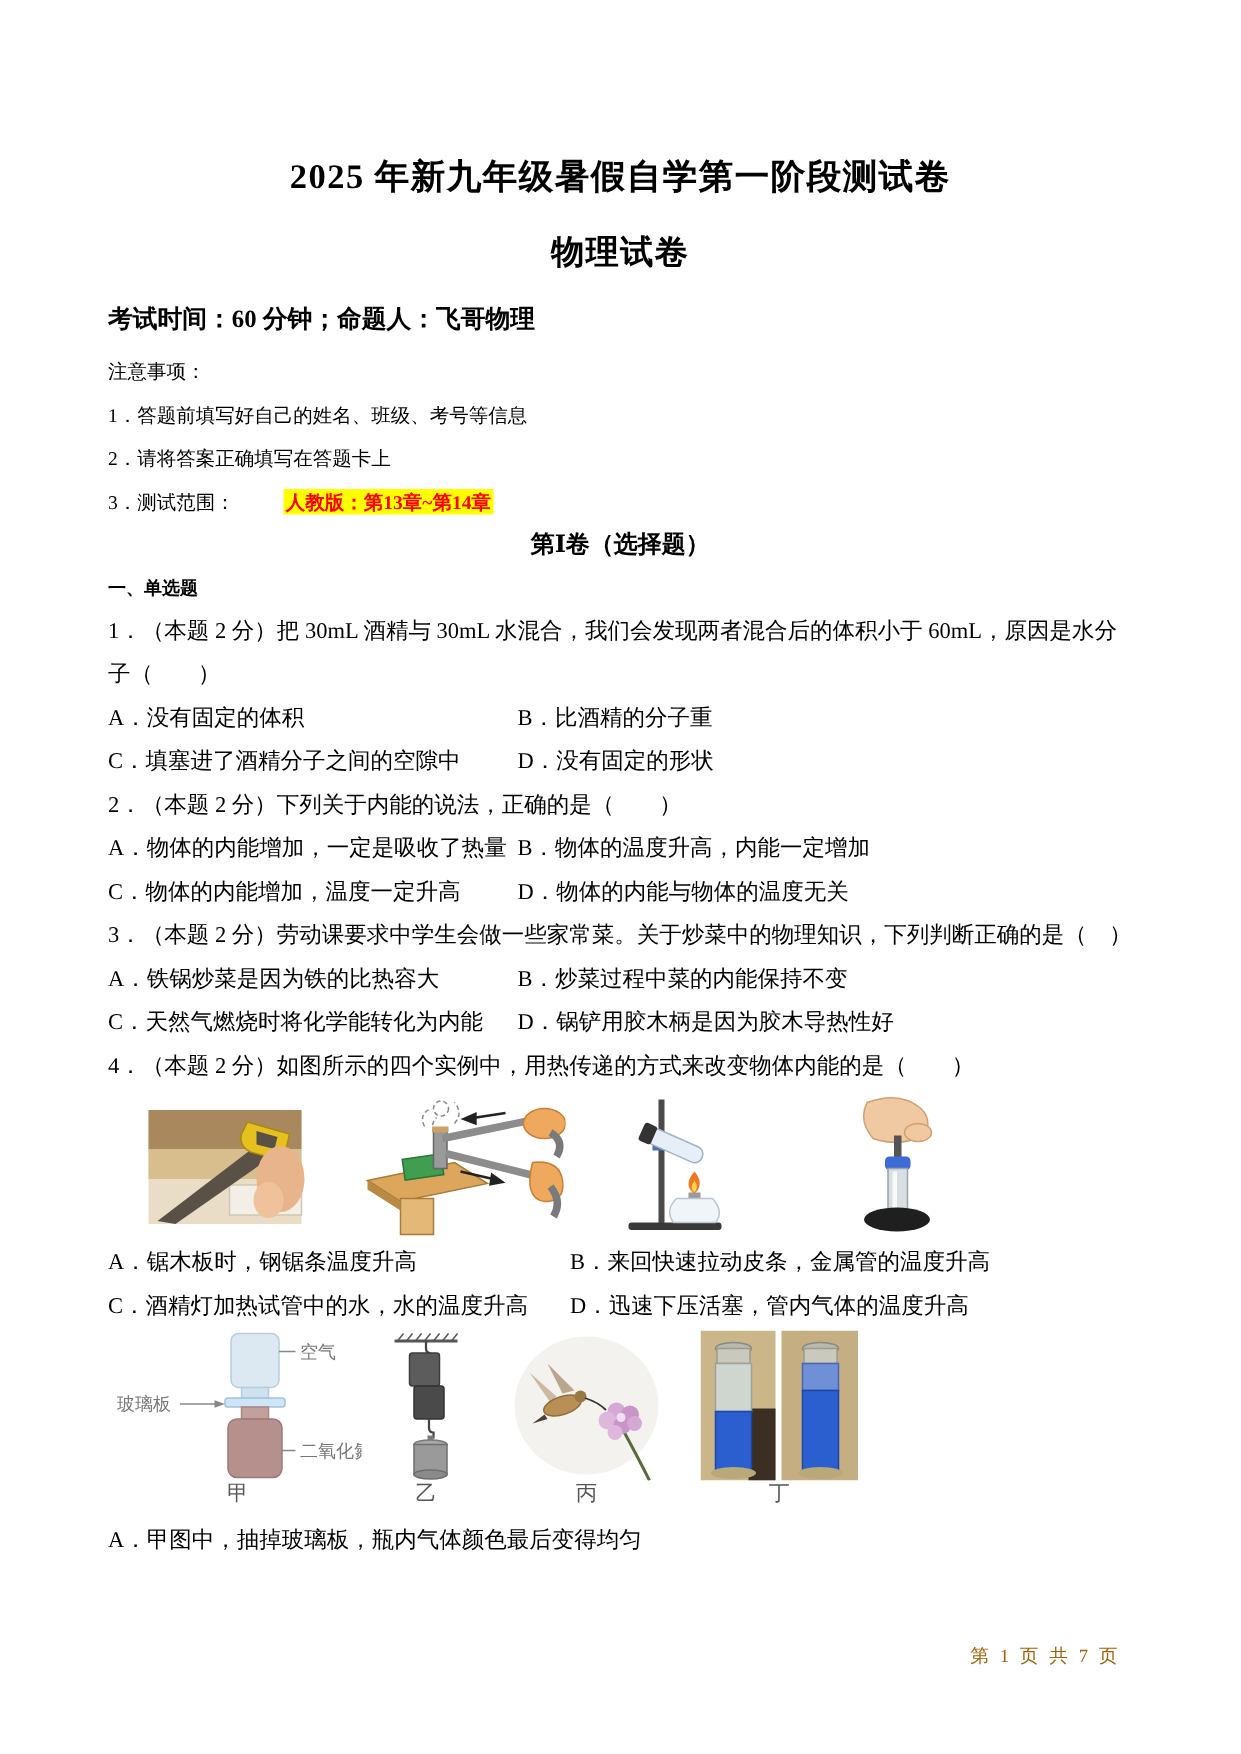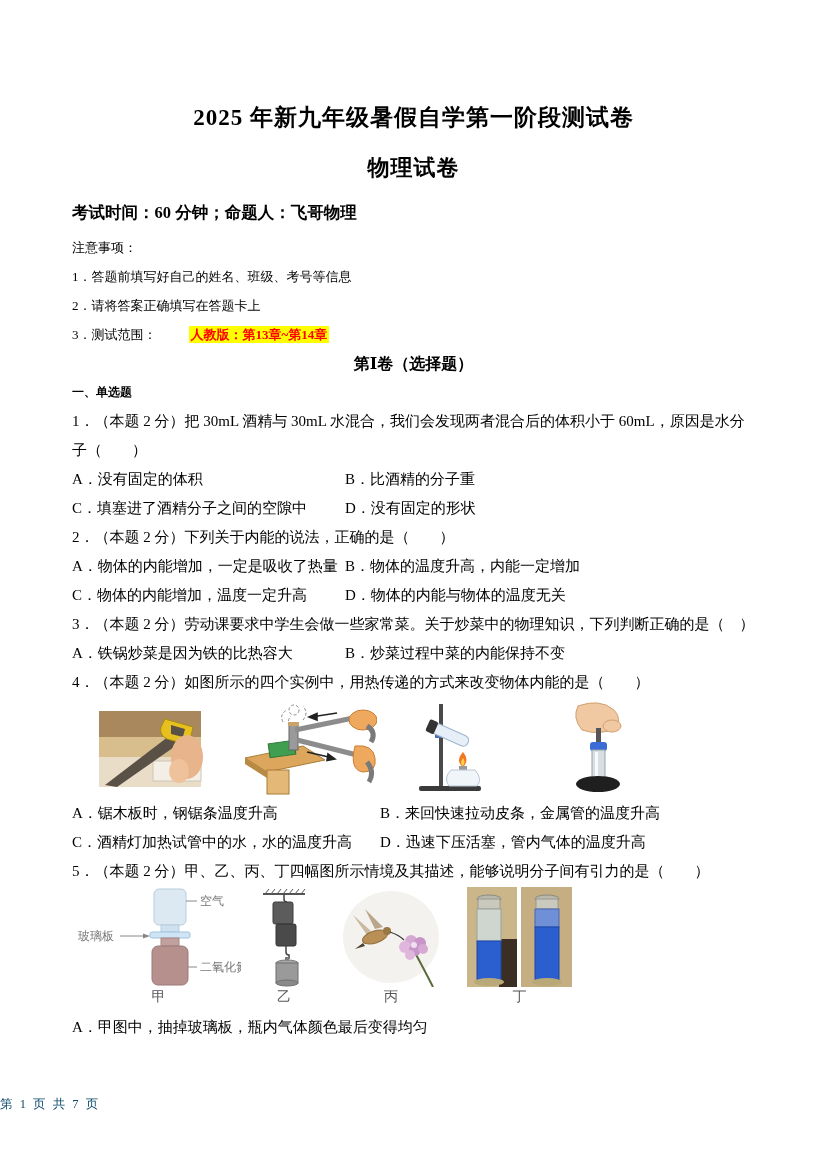--- a/index.html
+++ b/index.html
@@ -24,21 +24,21 @@
   .options { }
   .opt-row { }
   .opt { display: inline-block; vertical-align: top; }
   .q1 .opt-left, .q2 .opt-left, .q3 .opt-left { min-width: 273px; }
   .q4 .opt-left { min-width: 308px; }
   .figs { display: flex; align-items: flex-end; }
   .q4-figs { margin: 2px 0 4px 23px; height: 96px; }
   .q5-figs { margin: 1px 0 4px 4px; height: 122px; align-items: flex-start; }
   .fig-col { display: flex; flex-direction: column; align-items: center; }
   .fig-caption { font-size: 14px; color: #555; line-height: 20px; text-align: center; }
-  .footer { position: absolute; top: 1096px; left: 0; width: 747px; text-align: left; font-size: 12.5px; color: #0c4a6e; letter-spacing: 2px; }
+  .footer { position: absolute; top: 1096px; left: 0; width: 747px; text-align: right; font-size: 12.5px; color: #a16207; letter-spacing: 2px; }
   svg text { font-family: "Liberation Serif", "DejaVu Serif", serif; }
 </style>
 </head>
 <body>
 
 <div class="page">
 
   <h1 class="title">2025 年新九年级暑假自学第一阶段测试卷</h1>
   <h2 class="subtitle">物理试卷</h2>
   <div class="exam-info">考试时间：60 分钟；命题人：飞哥物理</div>
@@ -66,20 +66,21 @@
     <div class="options">
         <div class="opt-row"><span class="opt opt-left">A．物体的内能增加，一定是吸收了热量</span><span class="opt opt-right">B．物体的温度升高，内能一定增加</span></div>
         <div class="opt-row"><span class="opt opt-left">C．物体的内能增加，温度一定升高</span><span class="opt opt-right">D．物体的内能与物体的温度无关</span></div>
       </div>
   </div>
 
   <div class="question q3">
     <div class="stem">3．（本题 2 分）劳动课要求中学生会做一些家常菜。关于炒菜中的物理知识，下列判断正确的是（　）</div>
     <div class="options">
         <div class="opt-row"><span class="opt opt-left">A．铁锅炒菜是因为铁的比热容大</span><span class="opt opt-right">B．炒菜过程中菜的内能保持不变</span></div>
+        <div class="opt-row"><span class="opt opt-left">C．天然气燃烧时将化学能转化为内能</span><span class="opt opt-right">D．锅铲用胶木柄是因为胶木导热性好</span></div>
       </div>
   </div>
 
   <div class="question q4">
     <div class="stem">4．（本题 2 分）如图所示的四个实例中，用热传递的方式来改变物体内能的是（　　）</div>
 
     <div class="figs q4-figs">
 
       <svg width="112" height="90" viewBox="0 0 112 90">
         <rect x="4" y="6" width="102" height="76" fill="#e9ddc8"></rect>
@@ -168,21 +169,20 @@
       </svg>
     </div>
 
     <div class="options">
         <div class="opt-row"><span class="opt opt-left">A．锯木板时，钢锯条温度升高</span><span class="opt opt-right">B．来回快速拉动皮条，金属管的温度升高</span></div>
         <div class="opt-row"><span class="opt opt-left">C．酒精灯加热试管中的水，水的温度升高</span><span class="opt opt-right">D．迅速下压活塞，管内气体的温度升高</span></div>
       </div>
   </div>
 
   <div class="question q5">
-    <div class="stem">5．（本题 2 分）甲、乙、丙、丁四幅图所示情境及其描述，能够说明分子间有引力的是（　　）</div>
 
     <div class="figs q5-figs">
 
       <div class="fig-col">
         <svg width="165" height="100" viewBox="0 0 165 100">
           <rect x="78" y="2" width="32" height="36" rx="5" fill="#dce9f2" stroke="#b6cedd"></rect>
           <rect x="85" y="38" width="18" height="7" fill="#cfe0ee" stroke="#b6cedd"></rect>
           <rect x="74" y="45" width="40" height="6" rx="2" fill="#cfe4f4" stroke="#9fc3dd"></rect>
           <rect x="85" y="51" width="18" height="8" fill="#c2a09d" stroke="#a98885"></rect>
           <rect x="76" y="59" width="36" height="39" rx="6" fill="#b5908d" stroke="#9a7a78"></rect>

